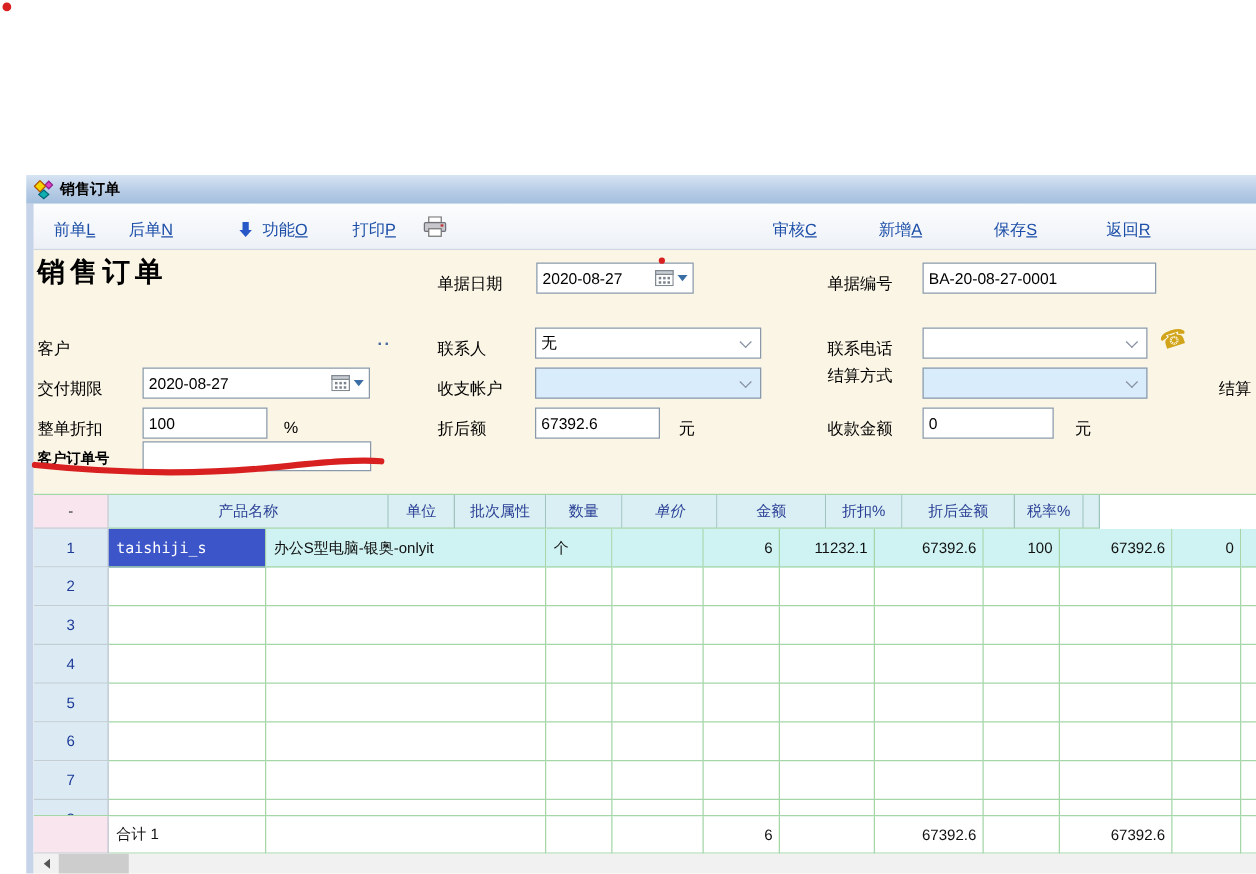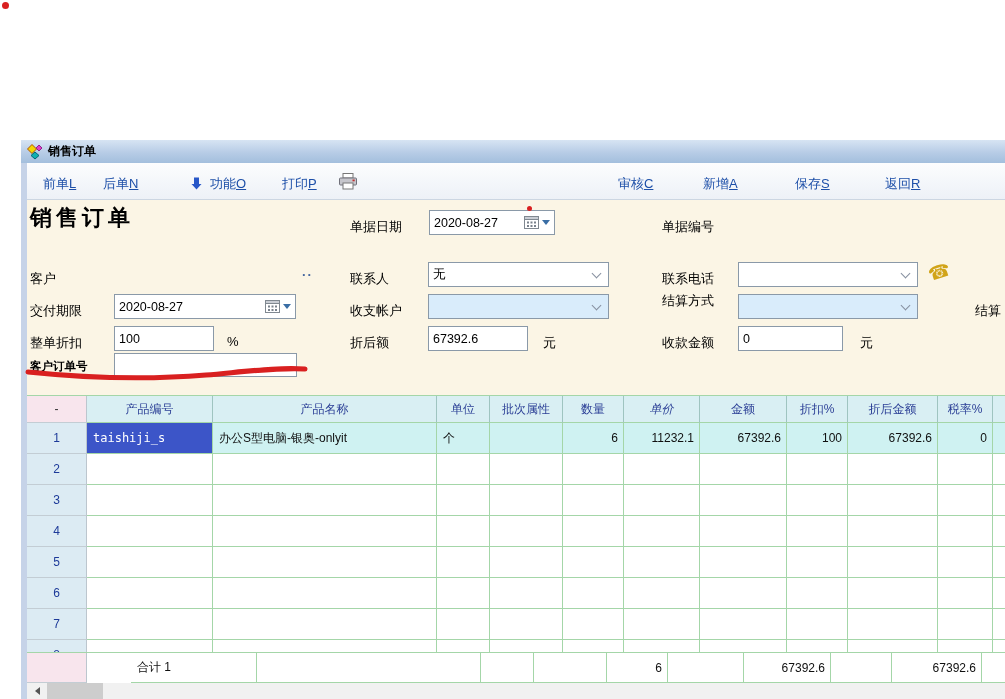--- a/index.html
+++ b/index.html
@@ -117,20 +117,21 @@
             <rect x="3" y="9" width="2" height="2"></rect>
             <rect x="6.5" y="9" width="2" height="2"></rect>
             <rect x="10" y="9" width="2" height="2"></rect>
           </g>
       </svg>
       <span class="tri"></span>
     </span>
   </div>
   <div class="red-dot" style="left:527px;top:206px;width:5px;height:5px;"></div>
   <span class="flabel" style="left:662px;top:218px;">单据编号</span>
+  <input class="finput" style="left: 738px; top: 210px; width: 187px;" value="BA-20-08-27-0001">
 
   <span class="flabel" style="left:30px;top:270px;">客户</span>
   <span class="more">..</span>
   <span class="flabel" style="left:350px;top:270px;">联系人</span>
   <div class="combo" style="left:428px;top:262px;width:181px;">
     <span>无</span>
       <span class="chev"></span>
   </div>
   <span class="flabel" style="left:662px;top:270px;">联系电话</span>
   <div class="combo" style="left:738px;top:262px;width:180px;">
@@ -183,21 +184,20 @@
 
   <span class="flabel" style="left:30px;top:359px;font-size:11.5px;font-weight:700;">客户订单号</span>
   <input class="finput" style="left: 114px; top: 353px; width: 183px; height: 24px;" value="">
   <svg class="red-line" width="286" height="20" viewBox="0 0 286 20">
     <path d="M4 9 C 62 15, 122 17, 182 12 C 222 8.5, 256 4, 281 6" stroke="#d92020" stroke-width="5" fill="none" stroke-linecap="round"></path>
   </svg>
 
   <div class="grid">
     <div class="g-header" id="g-header">
         <div class="gc hd first" style="width: 60px;">-</div>
-        <div class="gc hd" style="width: 126px;">产品编号</div>
         <div class="gc hd" style="width: 224px;">产品名称</div>
         <div class="gc hd" style="width: 53px;">单位</div>
         <div class="gc hd" style="width: 73px;">批次属性</div>
         <div class="gc hd" style="width: 61px;">数量</div>
         <div class="gc hd" style="width: 76px; font-style: italic;">单价</div>
         <div class="gc hd" style="width: 87px;">金额</div>
         <div class="gc hd" style="width: 61px;">折扣%</div>
         <div class="gc hd" style="width: 90px;">折后金额</div>
         <div class="gc hd" style="width: 55px;">税率%</div>
         <div class="gc hd" style="width: 13px;"></div>
@@ -311,21 +311,21 @@
           <div class="gc r" style="width: 76px;"></div>
           <div class="gc r" style="width: 87px;"></div>
           <div class="gc r" style="width: 61px;"></div>
           <div class="gc r" style="width: 90px;"></div>
           <div class="gc r" style="width: 55px;"></div>
           <div class="gc l" style="width: 13px;"></div>
         </div>
       </div>
     <div class="g-total" id="g-total">
         <div class="gc no-first" style="width: 60px;"></div>
-        <div class="gc l" style="width: 126px; margin-left: 44px;">合计 1</div>
+        <div class="gc l" style="width: 126px;">合计 1</div>
         <div class="gc l" style="width: 224px;"></div>
         <div class="gc l" style="width: 53px;"></div>
         <div class="gc l" style="width: 73px;"></div>
         <div class="gc r" style="width: 61px;">6</div>
         <div class="gc r" style="width: 76px;"></div>
         <div class="gc r" style="width: 87px;">67392.6</div>
         <div class="gc r" style="width: 61px;"></div>
         <div class="gc r" style="width: 90px;">67392.6</div>
         <div class="gc r" style="width: 55px;"></div>
         <div class="gc l" style="width: 13px;"></div>

